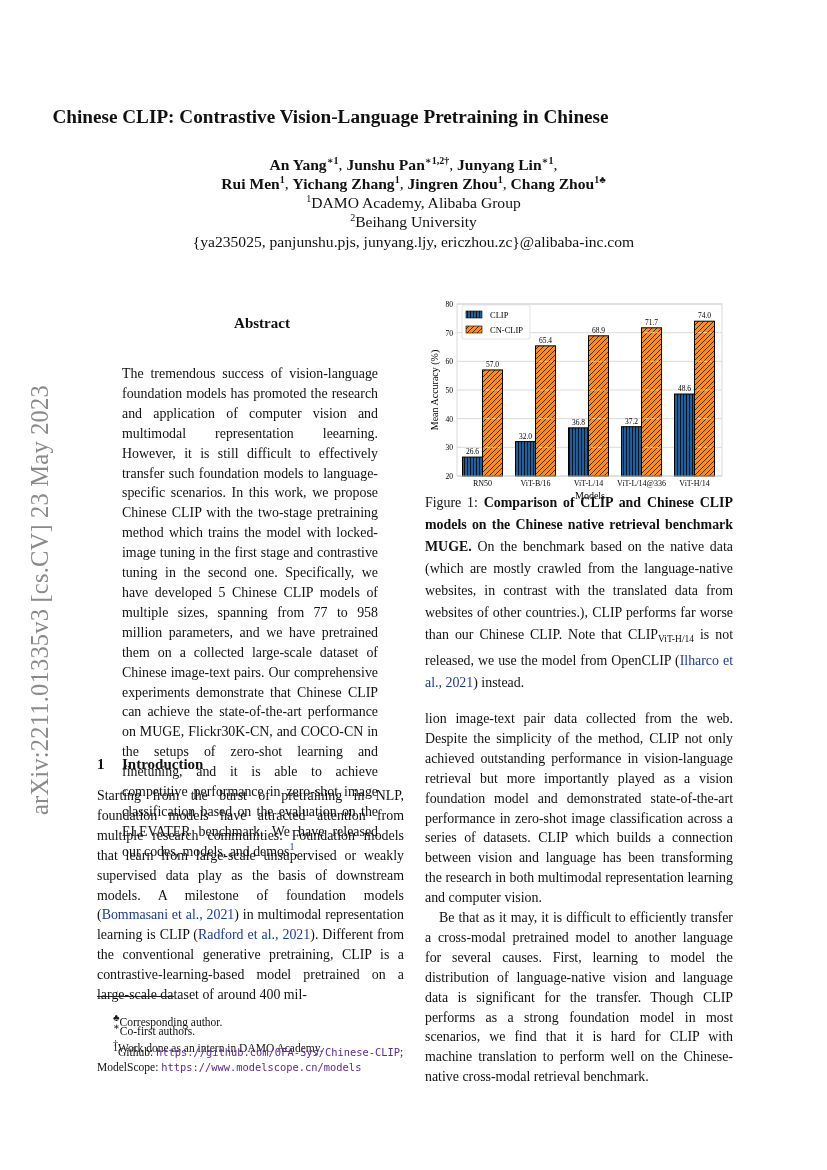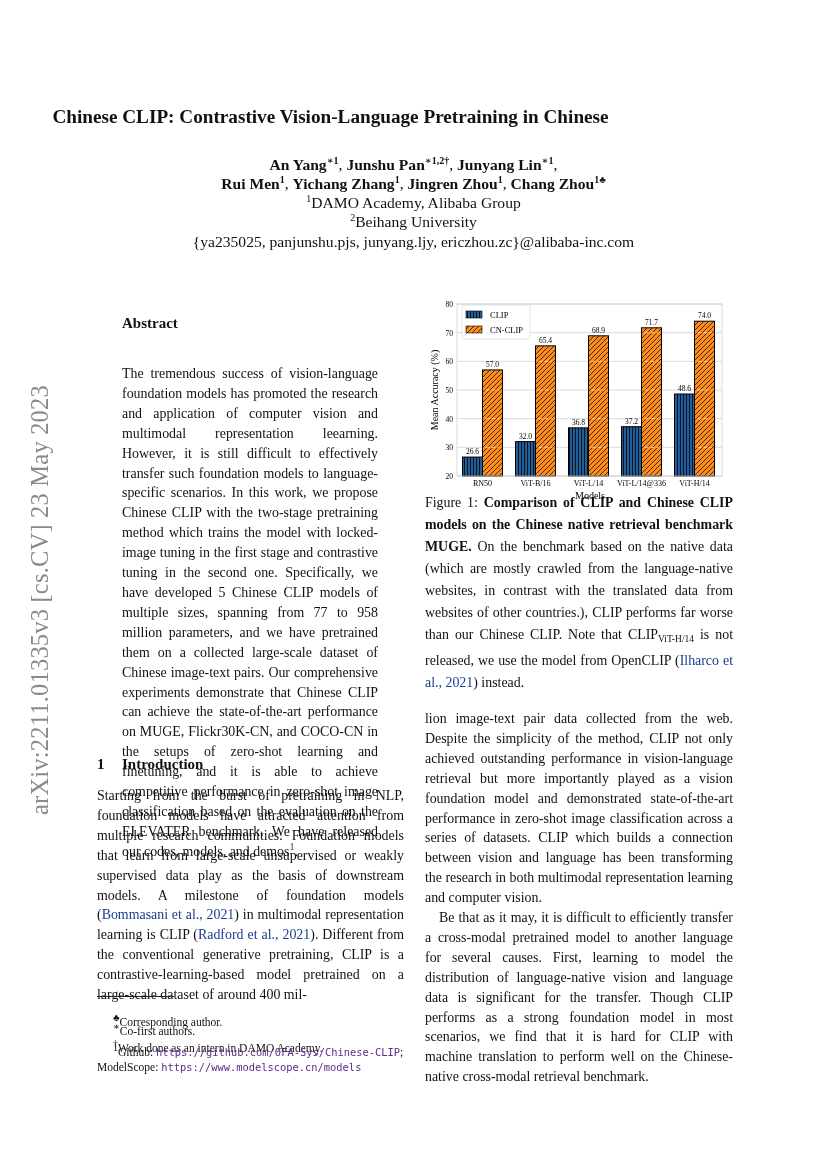--- a/index.html
+++ b/index.html
@@ -7,21 +7,21 @@
          font-family:"Liberation Serif", "DejaVu Serif", serif; color:#111; }
   .abs { position:absolute; }
   .title { left:0; width:661px; top:106px; text-align:center; font-weight:bold; font-size:19.2px; }
   .authors { left:0; width:827px; text-align:center; font-size:15.6px; line-height:19px; }
   .authors b { font-weight:bold; }
   sup { font-size:10px; line-height:0; }
   .aff { left:0; width:827px; text-align:center; font-size:15.6px; line-height:20px; }
   .side { left:20px; top:345px; width:40px; height:510px; }
   .side span { position:absolute; left:50%; top:50%; transform:translate(-50%,-50%) rotate(-90deg);
                white-space:nowrap; font-size:24.5px; color:#8a8a8a; letter-spacing:0.2px; }
-  .abs-h { left:122px; width:280px; top:315px; font-weight:bold; font-size:15px; }
+  .abs-h { left:122px; width:280px; top:315px; text-align:center; font-weight:bold; font-size:15px; }
   .col { font-size:13.9px; line-height:19.9px; text-align:justify; }
   .col.left-abs { left:122px; width:256px; top:364px; }
   .col.left { left:97px; width:307px; top:786px; }
   .col.right { left:425px; width:308px; }
   .sec { left:97px; top:756px; font-weight:bold; font-size:15px; }
   .sec span.num { display:inline-block; width:25px; }
   .cite { color:#1a3b8f; }
   .fn-rule { left:97px; top:996px; width:77px; height:1px; background:#222; }
   .fn { left:97px; width:310px; font-size:11.5px; line-height:15.2px; }
   .mono { font-family:"DejaVu Sans Mono", "Liberation Mono", monospace; font-size:10.4px; color:#5a2b8a;text-align:right; }

